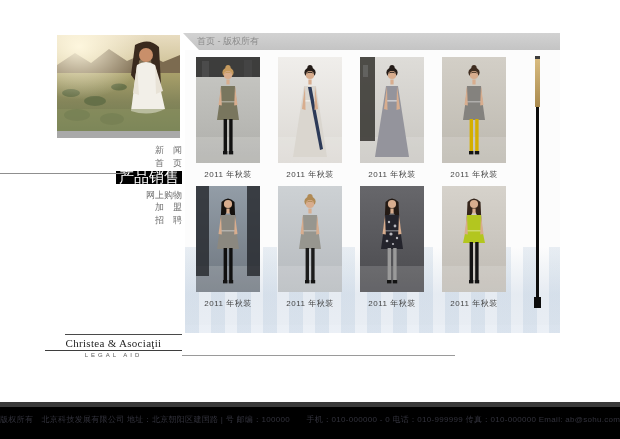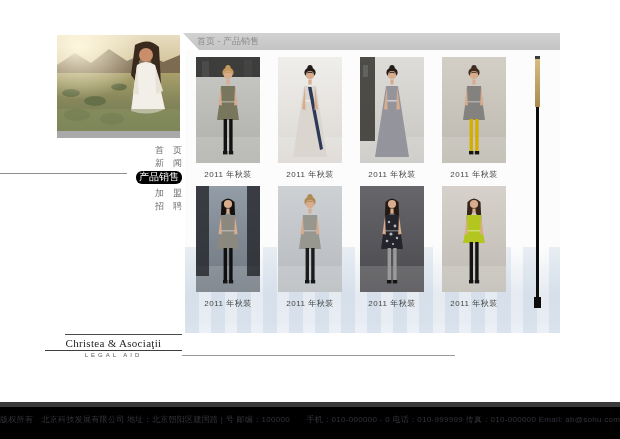--- a/index.html
+++ b/index.html
@@ -14,21 +14,21 @@
   .hero-strip { width:123px; height:7px; background:#a9a9a9; }
   
   .menu { position:absolute; top:144px; right:438px; width:120px; text-align:right; }
   .menu-item {
     font-size:9px; color:#6f6f6f; height:12.5px; line-height:12.5px;
     cursor:pointer; white-space:nowrap;
   }
   .menu-item.active { height:auto; margin:2px 0 3px 0; }
   .menu-item.active span {
     display:inline-block; background:#000; color:#fff; padding:1px 3px 2px 3px;
-    font-size:10px; line-height:10px;border-radius:6px;
+    font-size:15px; line-height:10px;
   }
   .menu-rule { position:absolute; left:0; top:173px; width:127px; height:1px; background:#8f8f8f; }
   
   .crumbbar {
     position:absolute; left:183px; top:33px; width:377px; height:17px;
     background:linear-gradient(180deg,#d2d2d2 0%,#c4c4c4 100%);
     clip-path:polygon(0 0,100% 0,100% 100%,16px 100%);
     font-size:9px; line-height:17px; color:#8c8c8c; padding-left:14px;
   }
   
@@ -115,30 +115,31 @@
         <path d="M80 30 Q89 24 98 30 L108 74 Q92 82 74 76 Z" fill="#f2efe8"></path>
         <path d="M80 30 L76 58 L82 60 Z" fill="#e8e2d6"></path>
         <path d="M98 30 L106 56 L99 59 Z" fill="#e8e2d6"></path>
       </g>
       <rect y="74" width="123" height="22" fill="#8a9160" opacity=".55"></rect>
     </svg>
     <div class="hero-strip"></div>
   </div>
 
   <nav class="menu">
+    <div class="menu-item">新　闻</div>
     <div class="menu-item">首　页</div>
-    <div class="menu-item">新　闻</div>
     <div class="menu-item active"><span>产品销售</span></div>
+    <div class="menu-item">网上购物</div>
     <div class="menu-item">加　盟</div>
     <div class="menu-item">招　聘</div>
   </nav>
   <div class="menu-rule"></div>
 
   <div class="crumbbar">
-    <span>首页 - 产品销售</span>
+    <span>首页 - 版权所有</span>
   </div>
 
   <div class="content">
     <div class="skyline"></div>
     <div class="grid">
       <div class="cell">
         <div class="photo">
             <svg viewBox="0 0 64 106" width="64" height="106">
               <defs>
                 <linearGradient id="pg0" x1="0" y1="0" x2="0" y2="1">

